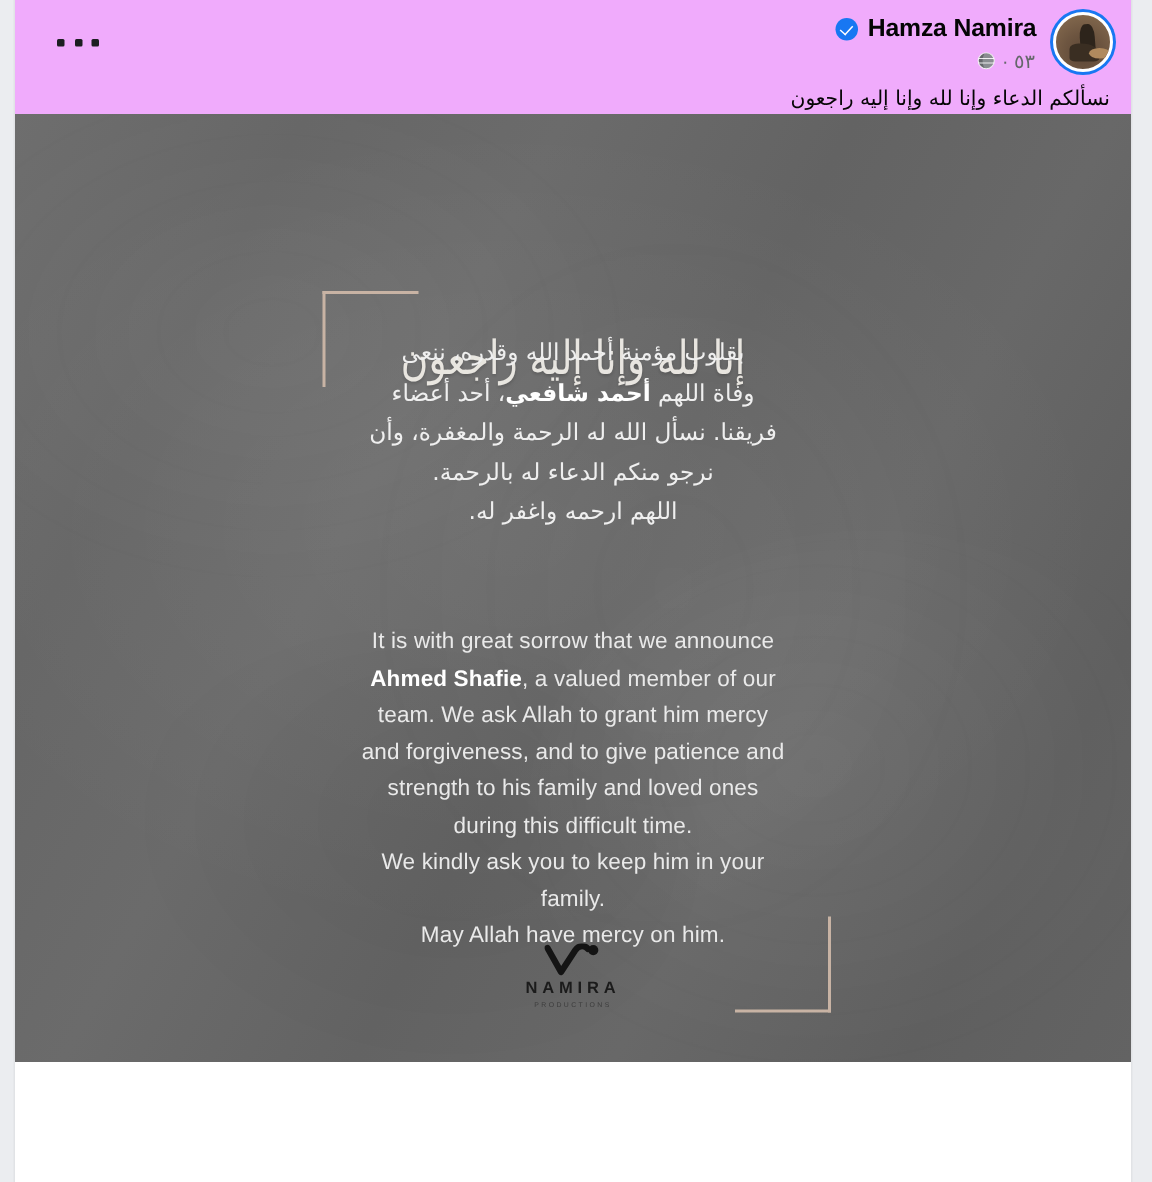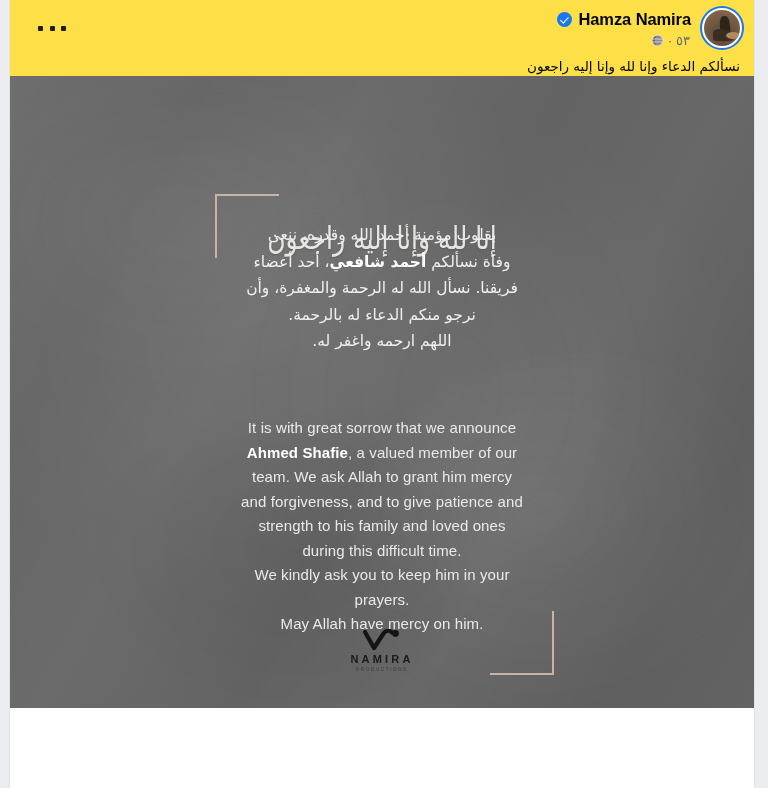--- a/index.html
+++ b/index.html
@@ -22,21 +22,21 @@
     width: 744px;
     height: 788px;
     background: #ffffff;
     box-shadow: 0 0 0 1px rgba(0,0,0,0.04);
   }
 
   
   .post-header {
     position: relative;
     height: 88px;
-    background: #fde047;
+    background: #f0abfc;
     border-bottom: 1px solid #e4e6e9;
   }
 
   .menu-dots {
     position: absolute;
     left: 25px;
     top: 18px;
     width: 34px;
     height: 20px;
     display: flex;
@@ -374,35 +374,35 @@
     <span class="tex tex-c"></span>
     <span class="tex tex-d"></span>
 
     <span class="bracket bracket-tl"></span>
     <span class="bracket bracket-br"></span>
 
     <div class="calligraphy">إنا لله وإنا إليه راجعون</div>
 
     <div class="arabic-body">
       <span class="ln">بقلوب مؤمنة أحمد الله وقدره، ننعى</span>
-      <span class="ln"><span>وفاة نسألكم </span><b>أحمد شافعي</b><span>، أحد أعضاء</span></span>
+      <span class="ln"><span>وفاة اللهم </span><b>أحمد شافعي</b><span>، أحد أعضاء</span></span>
       <span class="ln">فريقنا. نسأل الله له الرحمة والمغفرة، وأن</span>
       <span class="ln">نرجو منكم الدعاء له بالرحمة.</span>
       <span class="ln">اللهم ارحمه واغفر له.</span>
     </div>
 
     <div class="english-body">
       <span class="ln">It is with great sorrow that we announce</span>
       <span class="ln"><b>Ahmed Shafie</b><span>, a valued member of our</span></span>
       <span class="ln">team. We ask Allah to grant him mercy</span>
       <span class="ln">and forgiveness, and to give patience and</span>
       <span class="ln">strength to his family and loved ones</span>
       <span class="ln">during this difficult time.</span>
       <span class="ln">We kindly ask you to keep him in your</span>
-      <span class="ln">prayers.</span>
+      <span class="ln">family.</span>
       <span class="ln">May Allah have mercy on him.</span>
     </div>
 
     <div class="logo-wrap">
       <svg class="logo-mark" width="38" height="22" viewBox="0 0 38 22">
         <path d="M2 3 L11 19 L20.5 4.5 C23 0.8 27 1.2 29 3.6" stroke="#141414" stroke-width="4.2" fill="none" stroke-linecap="round" stroke-linejoin="round"></path>
         <circle cx="32.5" cy="4.4" r="3.4" fill="#141414"></circle>
       </svg>
       <span class="logo-name">NAMIRA</span>
       <span class="logo-sub">PRODUCTIONS</span>

